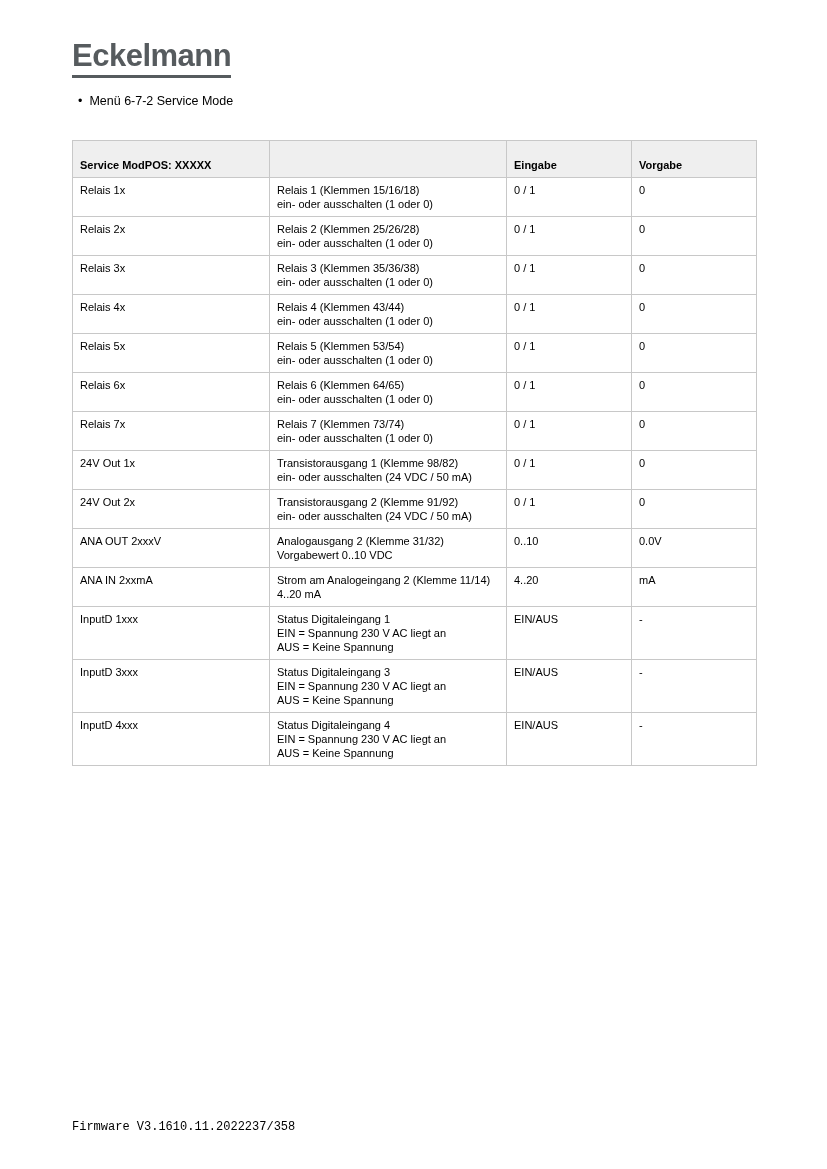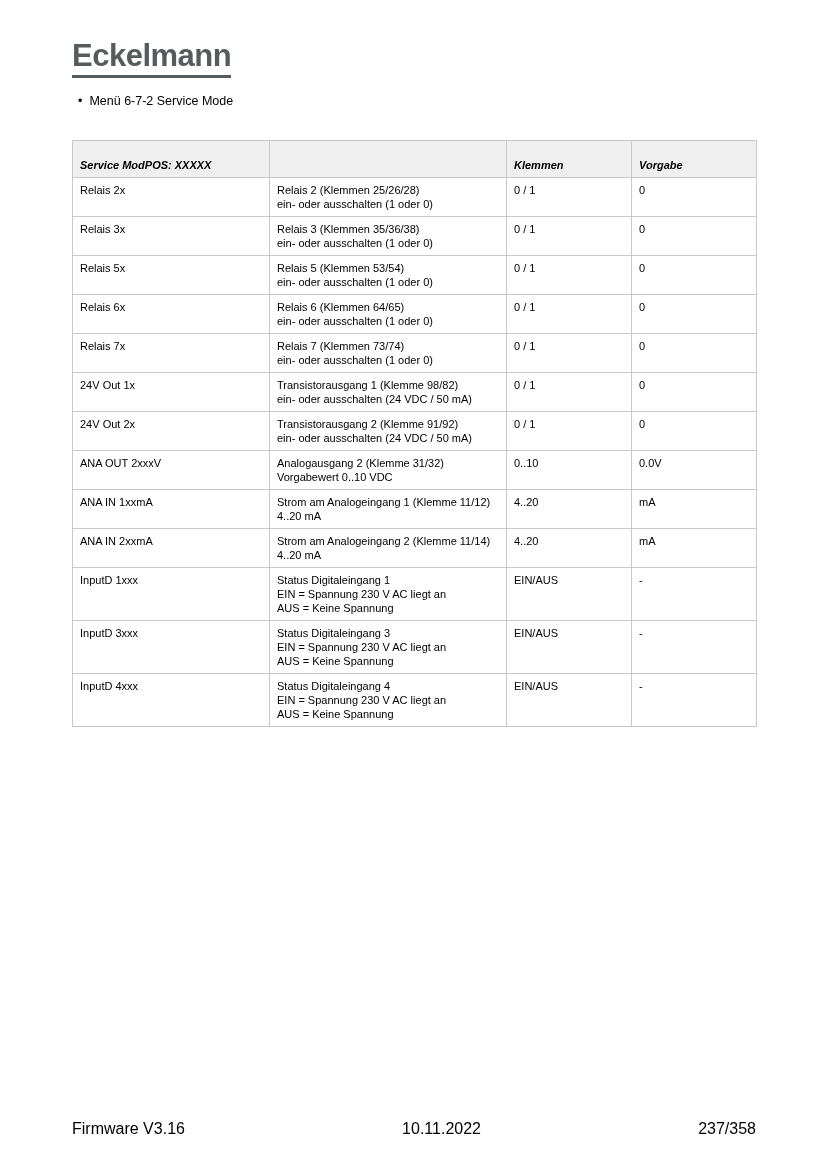--- a/index.html
+++ b/index.html
@@ -57,36 +57,35 @@
     padding: 5px 7px;
     overflow: hidden;
   }
   .service-table thead th {
     background: #efefef;
     font-weight: bold;
     padding-top: 17px;
     padding-bottom: 5px;
     height: 24px;
     vertical-align: middle;
-    font-style: italic;
   }
   .col-1 { width: 197px; }
   .col-2 { width: 237px; }
   .col-3 { width: 125px; }
   .col-4 { width: 125px; }
   td.col-desc-cell { white-space: pre-line; }
   .footer {
     position: absolute;
     left: 72px;
     top: 1120px;
     width: 684px;
     display: flex;
-    justify-content: space-between;
-    font-size: 16px;
+    font-size: 12px;
     color: #000;
+    font-family: Liberation Mono, monospace;
   }
 </style>
 </head>
 <body>
 
 <div class="page">
 
   <div class="logo">Eckelmann</div>
 
   <div class="bullet-row">
@@ -98,35 +97,49 @@
     <colgroup>
       <col class="col-1">
         <col class="col-2">
         <col class="col-3">
         <col class="col-4">
     </colgroup>
     <thead>
       <tr>
         <th>Service ModPOS: XXXXX</th>
         <th></th>
-        <th>Klemmen</th>
+        <th>Eingabe</th>
         <th>Vorgabe</th>
       </tr>
     </thead>
     <tbody id="table-body">
         <tr>
+      <td>Relais 1x</td>
+      <td class="col-desc-cell">Relais 1 (Klemmen 15/16/18)
+ein- oder ausschalten (1 oder 0)</td>
+      <td>0 / 1</td>
+      <td>0</td>
+    </tr>
+        <tr>
       <td>Relais 2x</td>
       <td class="col-desc-cell">Relais 2 (Klemmen 25/26/28)
 ein- oder ausschalten (1 oder 0)</td>
       <td>0 / 1</td>
       <td>0</td>
     </tr>
         <tr>
       <td>Relais 3x</td>
       <td class="col-desc-cell">Relais 3 (Klemmen 35/36/38)
+ein- oder ausschalten (1 oder 0)</td>
+      <td>0 / 1</td>
+      <td>0</td>
+    </tr>
+        <tr>
+      <td>Relais 4x</td>
+      <td class="col-desc-cell">Relais 4 (Klemmen 43/44)
 ein- oder ausschalten (1 oder 0)</td>
       <td>0 / 1</td>
       <td>0</td>
     </tr>
         <tr>
       <td>Relais 5x</td>
       <td class="col-desc-cell">Relais 5 (Klemmen 53/54)
 ein- oder ausschalten (1 oder 0)</td>
       <td>0 / 1</td>
       <td>0</td>
@@ -158,27 +171,20 @@
 ein- oder ausschalten (24 VDC / 50 mA)</td>
       <td>0 / 1</td>
       <td>0</td>
     </tr>
         <tr>
       <td>ANA OUT 2xxxV</td>
       <td class="col-desc-cell">Analogausgang 2 (Klemme 31/32)
 Vorgabewert 0..10 VDC</td>
       <td>0..10</td>
       <td>0.0V</td>
-    </tr>
-        <tr>
-      <td>ANA IN 1xxmA</td>
-      <td class="col-desc-cell">Strom am Analogeingang 1 (Klemme 11/12)
-4..20 mA</td>
-      <td>4..20</td>
-      <td>mA</td>
     </tr>
         <tr>
       <td>ANA IN 2xxmA</td>
       <td class="col-desc-cell">Strom am Analogeingang 2 (Klemme 11/14)
 4..20 mA</td>
       <td>4..20</td>
       <td>mA</td>
     </tr>
         <tr>
       <td>InputD 1xxx</td>

